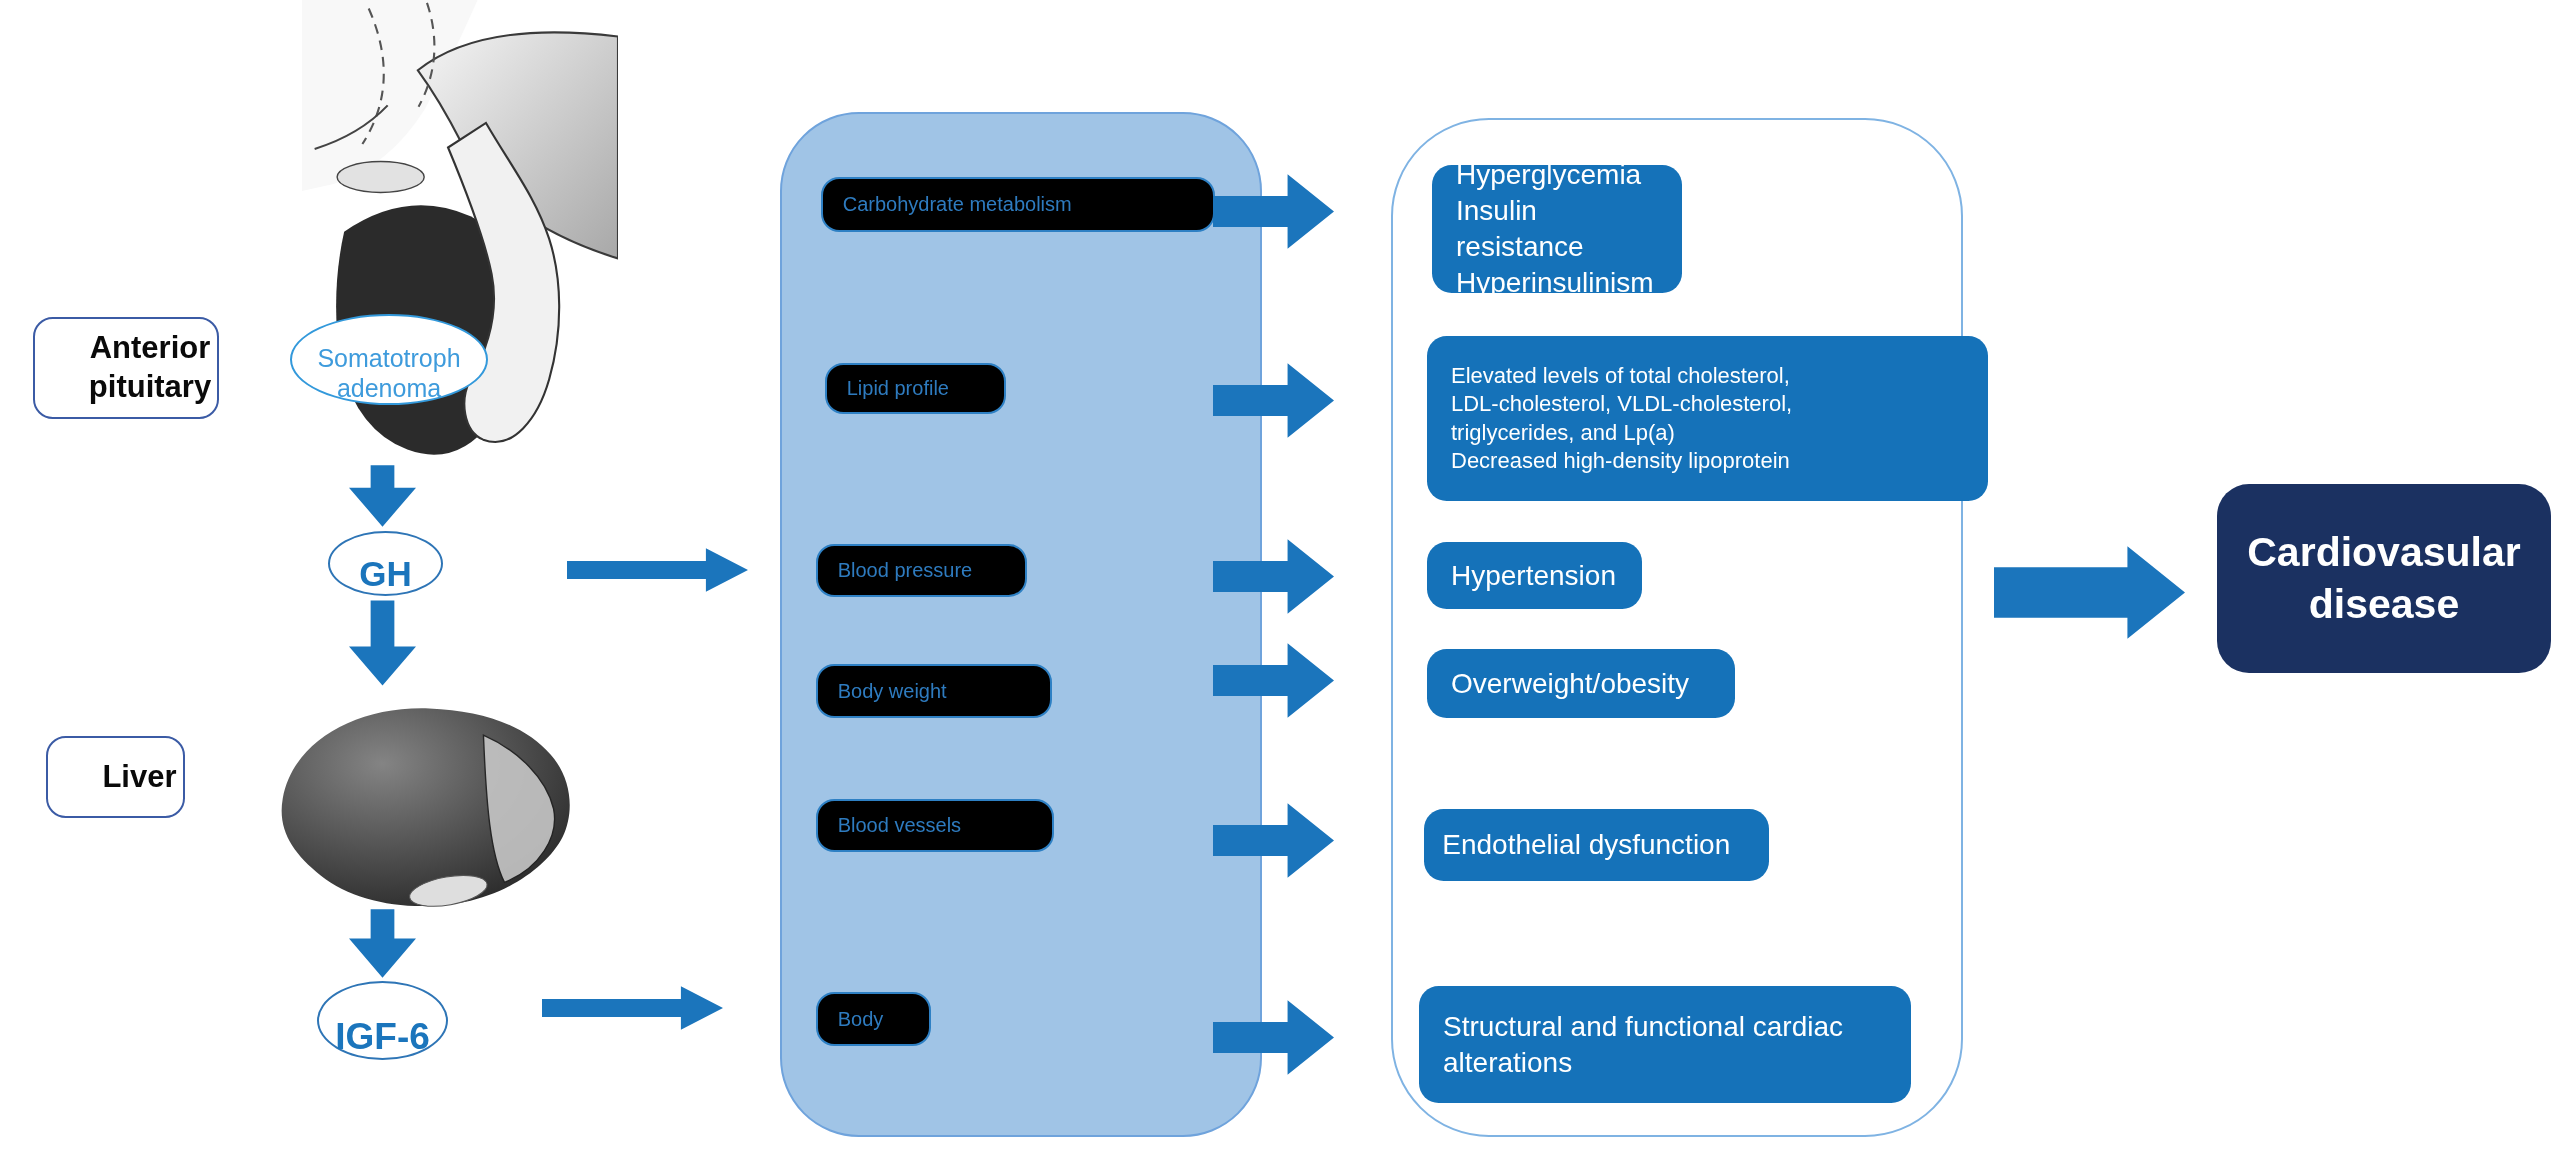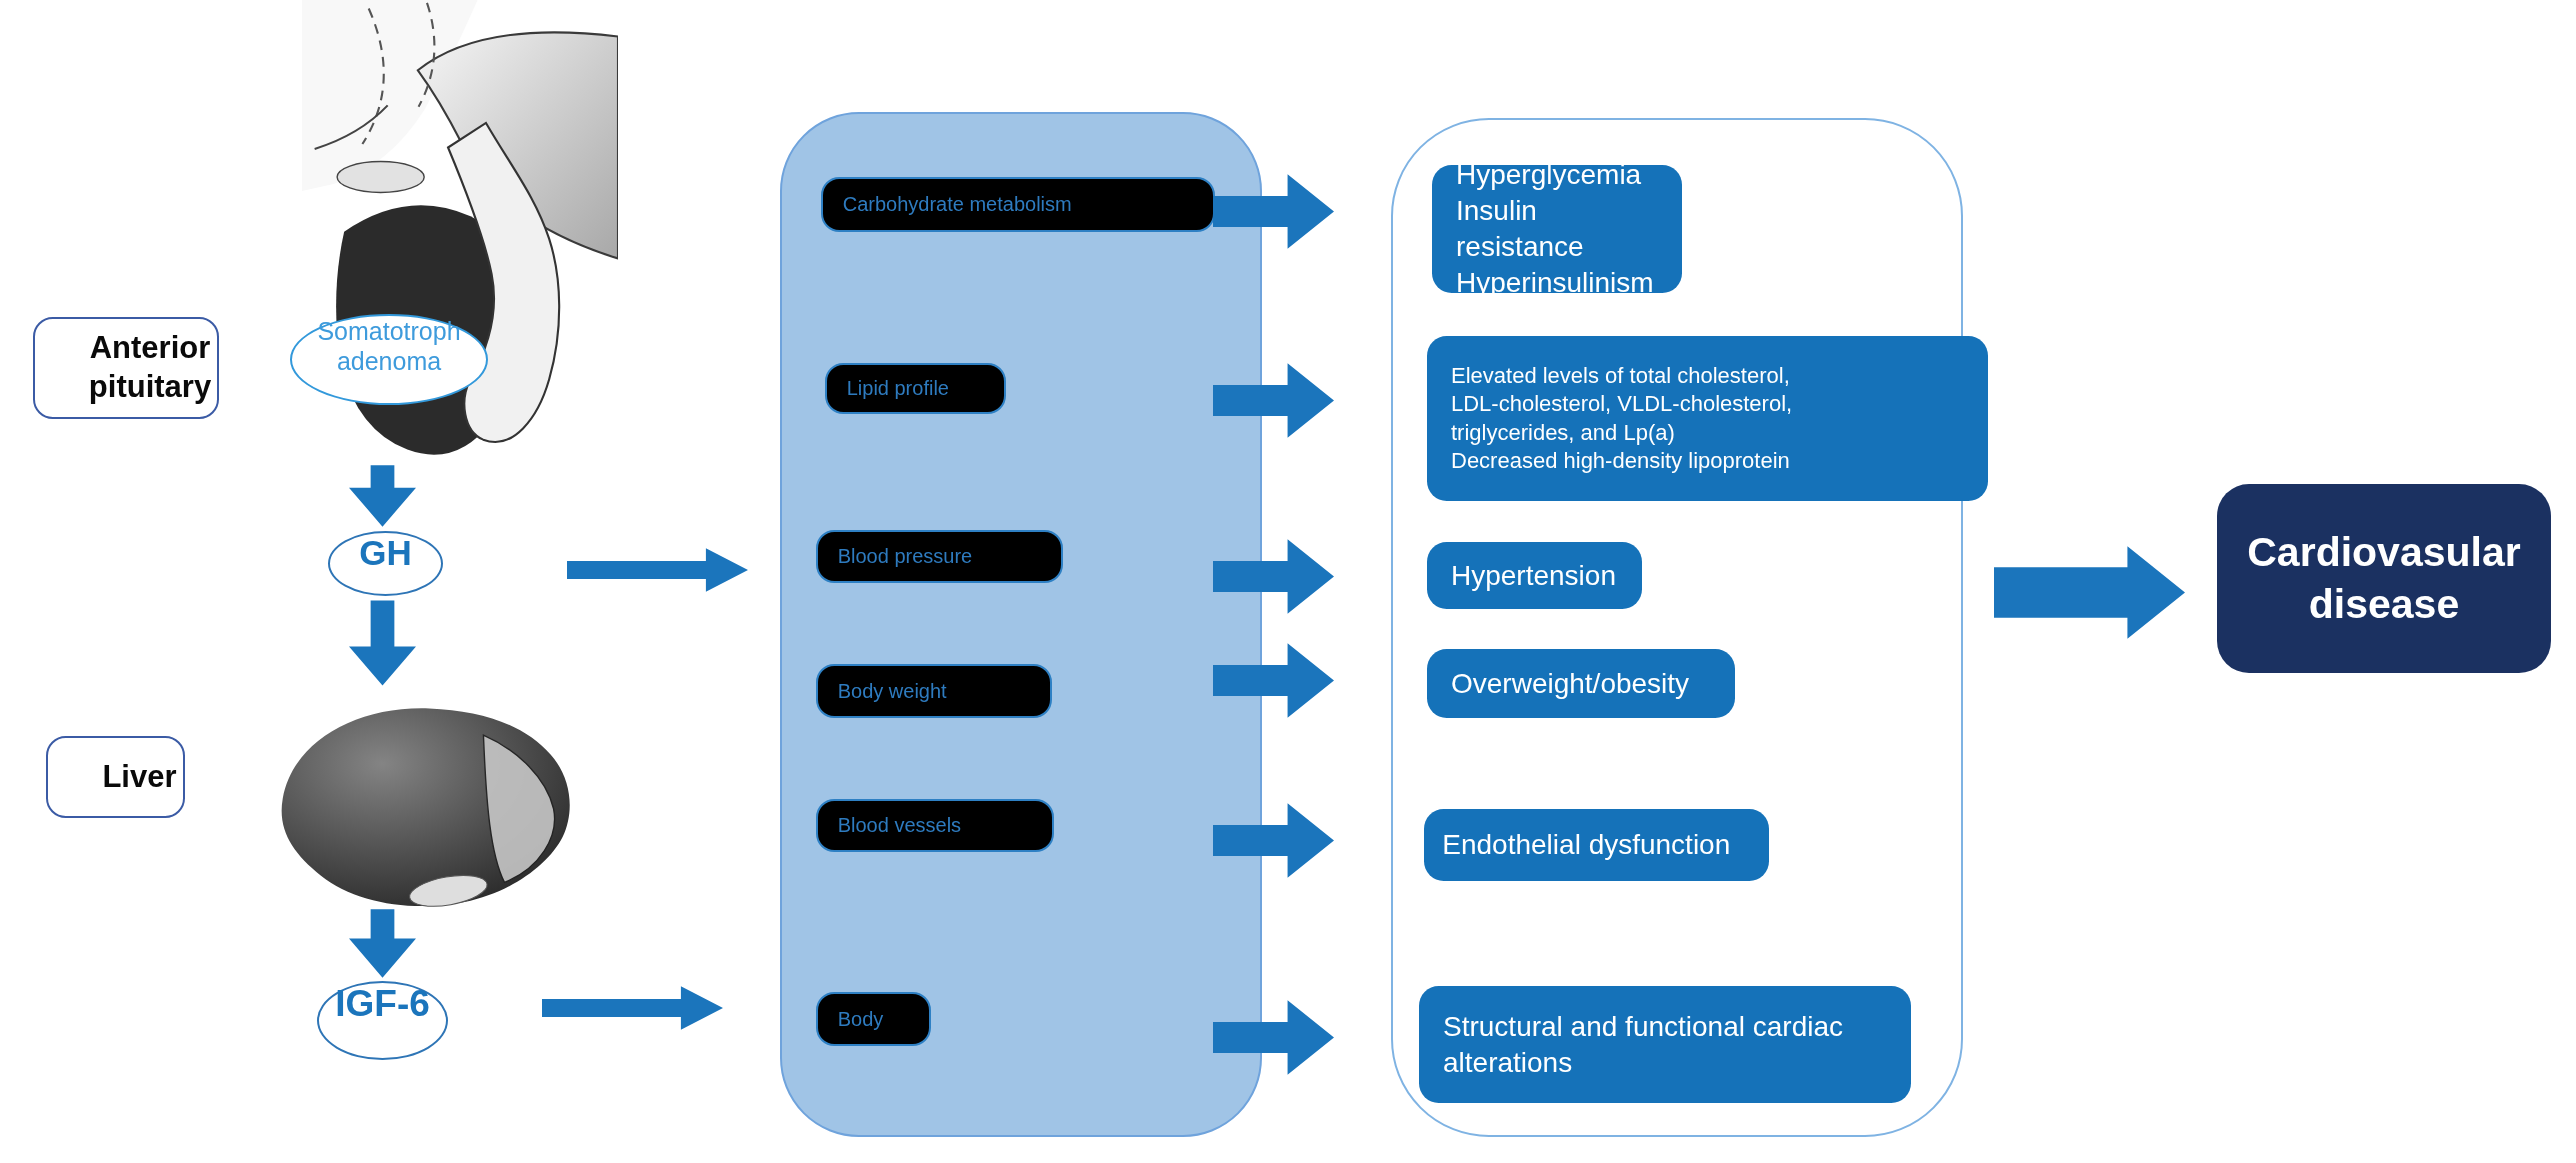--- a/index.html
+++ b/index.html
@@ -8,21 +8,21 @@
   .stage{position:absolute;inset:0;}
   .abs{position:absolute;box-sizing:border-box;}
 
   
   .label-box{background:#ffffff;border:2.8px solid #3B5BA5;border-radius:19.7px;
     display:flex;align-items:center;justify-content:center;text-align:center;
     font-weight:bold;font-size:31px;line-height:1.25;color:#0a0a0a;padding-left:48px;}
 
   
   .ellipse{background:#ffffff;border:2.8px solid #2E75B6;border-radius:50%;
-    display:flex;align-items:flex-start;justify-content:center;text-align:center;}
+    display:flex;align-items:flex-end;justify-content:center;text-align:center;}
   .hormone{font-weight:bold;color:#1B75BC;font-size:35px;}
   .adenoma-ellipse{border-color:#3399DB;}
   .adenoma-text{color:#3E9BDC;font-size:25px;line-height:1.2;}
 
   
   .panel{background:#A0C4E6;border:2.1px solid #6FA3DC;border-radius:79px;}
   .panel-item{background:#000000;border:2.8px solid #2E80C4;border-radius:18.3px;
     display:flex;align-items:center;padding-left:19.7px;
     color:#2E7BBF;font-size:20px;}
 
@@ -120,21 +120,21 @@
   </svg>
 
   <div class="abs panel" style="left:780px;top:112px;width:482px;height:1025px"></div>
 
   <div class="abs panel-item" style="left:821px;top:177px;width:394px;height:55px">
     <span>Carbohydrate metabolism</span>
   </div>
   <div class="abs panel-item" style="left:825px;top:363px;width:181px;height:51px">
     <span>Lipid profile</span>
   </div>
-  <div class="abs panel-item" style="left:816px;top:530px;width:247px;height:53px">
+  <div class="abs panel-item" style="left:816px;top:544px;width:211px;height:53px">
     <span>Blood pressure</span>
   </div>
   <div class="abs panel-item" style="left:816px;top:664px;width:236px;height:54px">
     <span>Body weight</span>
   </div>
   <div class="abs panel-item" style="left:816px;top:799px;width:238px;height:53px">
     <span>Blood vessels</span>
   </div>
   <div class="abs panel-item" style="left:816px;top:992px;width:115px;height:54px">
     <span>Body</span>

